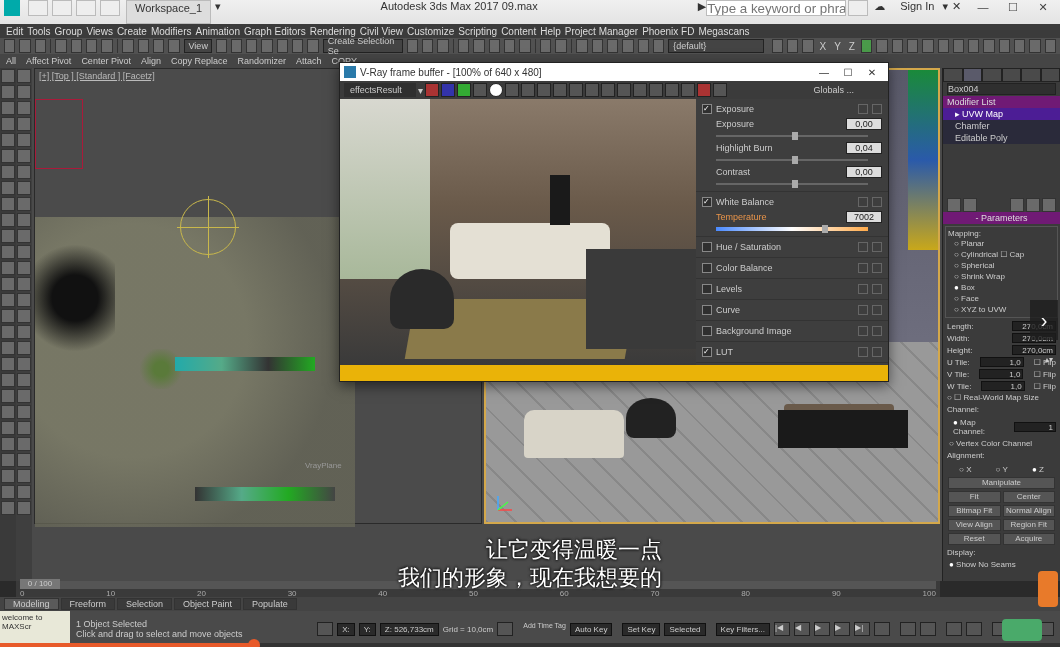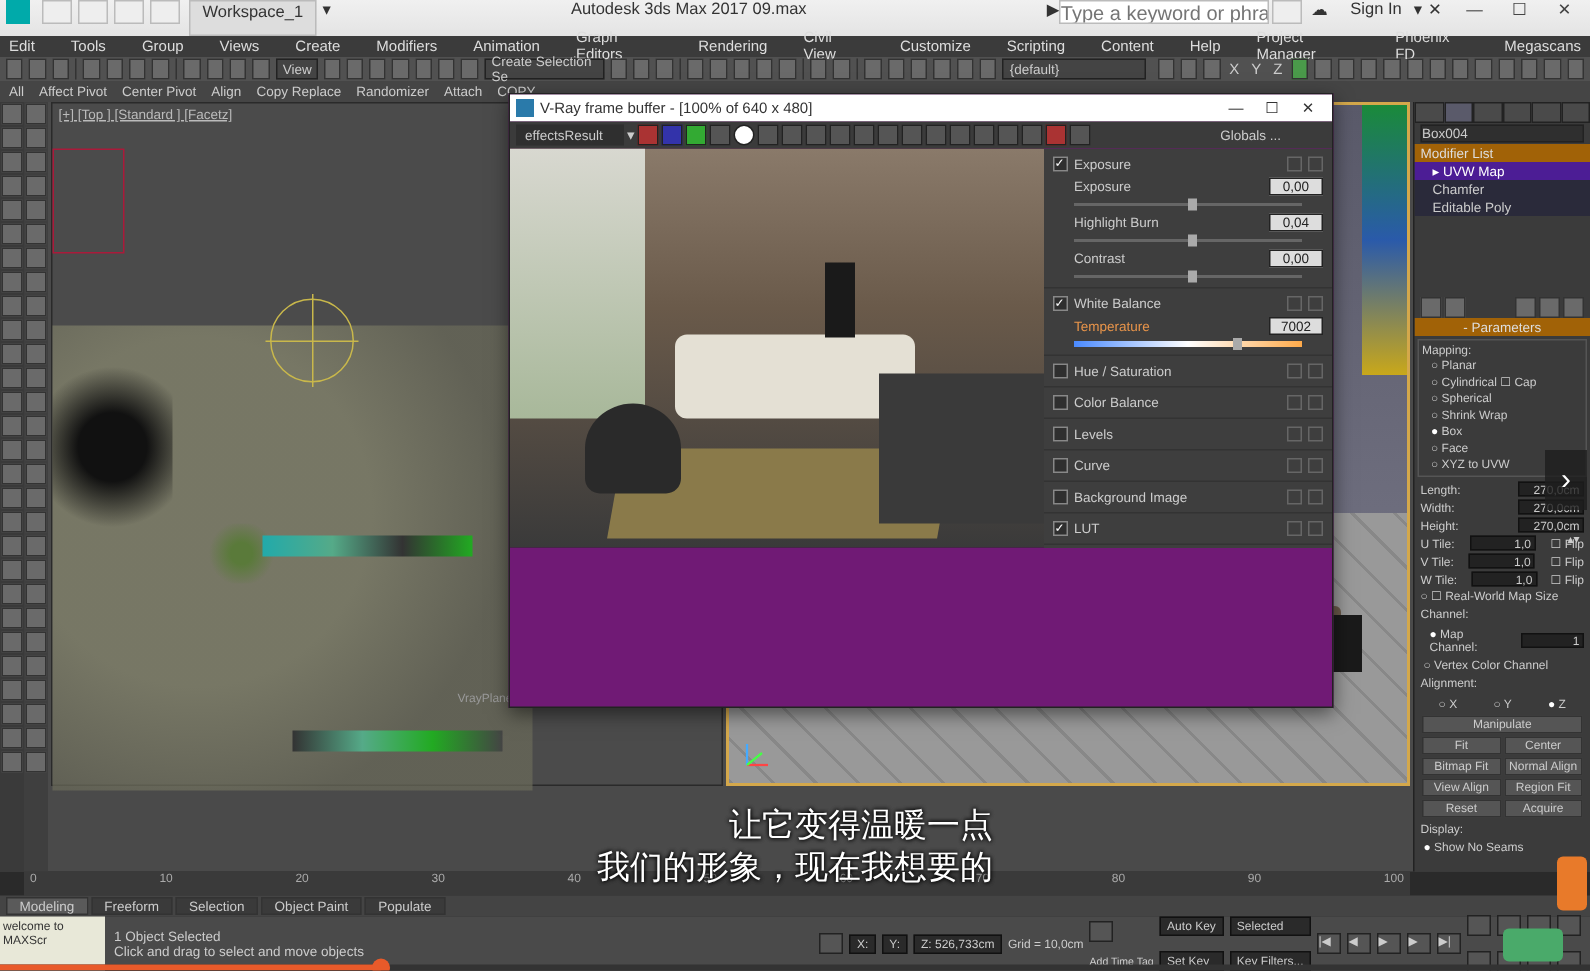--- a/index.html
+++ b/index.html
@@ -11,21 +11,21 @@
 .title-bar .ws { background: #ddd; border: 1px solid #bbb; padding: 1px 8px; margin: 0 4px; }
 .title-bar .center { flex: 1; text-align: center; }
 .title-bar .search { width: 140px; height: 16px; background: #fff; border: 1px solid #bbb; }
 .title-bar .btn { width: 20px; height: 16px; border: 1px solid #bbb; margin: 0 2px; background: #eee; }
 .title-bar .icon { width: 14px; height: 14px; margin: 0 4px; }
 .title-bar .signin { margin: 0 8px; }
 .win-ctrl { display:flex; gap:4px; margin-left:auto; }
 .win-ctrl div { width:26px; height:16px; text-align:center; line-height:14px; color:#444; }
 
 
-.menu-bar { height: 14px; background: #3b3b3b; display: flex; align-items: center; gap: 24px; padding: 0 6px; color: #ddd; font-size: 10px; }
+.menu-bar { height: 14px; background: #3b3b3b; display: flex; align-items: center; gap: 4px; padding: 0 6px; color: #ddd; font-size: 10px; }
 .menu-bar span { cursor: default; }
 
 
 .main-toolbar { height: 16px; background: #515151; display: flex; align-items: center; gap: 4px; padding: 1px 4px; }
 .tb-btn { width: 14px; height: 14px; background: #6a6a6a; border: 1px solid #333; }
 .tb-sep { width: 2px; height: 14px; background: #333; }
 .tb-drop { height: 14px; background: #444; border: 1px solid #222; padding: 0 4px; font-size: 9px; color: #ccc; display:flex; align-items:center; }
 
 
 .sub-toolbar { height: 14px; background: #454545; display: flex; align-items: center; gap: 10px; padding: 0 6px; color: #ccc; font-size: 9px; }
@@ -65,34 +65,34 @@
 .vp-persp .table { position:absolute; right:30px; bottom:74px; width:130px; height:38px; background:#1a1a1a;}
 .vp-persp .axis { position:absolute; left:8px; bottom:8px; width:24px; height:24px; }
 .vp-persp .rightgrad { position:absolute; right:0; top:0; width:30px; height:180px; background: linear-gradient(#1a8a3a,#2a5aaa,#c9a81a);}
 
 
 .right-panel { position: absolute; right: 0; top: 0; bottom: 0; width: 118px; background: #3b3b3b; border-left: 1px solid #222; overflow:hidden; }
 .right-panel .row { display:flex; align-items:center; height:14px; padding:0 4px; }
 .right-panel .tabs { display:flex; height:14px; }
 .right-panel .tabs div { flex:1; height:14px; border:1px solid #222; background:#4a4a4a;}
 .right-panel input, .right-panel select { width: 100%; height:12px; background:#2f2f2f; border:1px solid #222; color:#ccc; font-size:9px;}
-.right-panel .head { background:#a16207; padding:1px 4px; font-size:9px; color:#ddd;}
+.right-panel .head { background:#701a75; padding:1px 4px; font-size:9px; color:#ddd;}
 .right-panel .list { background:#2a2a3a; }
 .right-panel .list div { padding:1px 12px; font-size:9px; }
 .right-panel .list .sel { background:#4c1d95; color:#fff;}
 .right-panel .group { border:1px solid #555; margin:2px; padding:2px;}
 .right-panel .radio { font-size:8px; padding:1px 6px; }
 .right-panel .radio.sel::before { content:"● "; color:#fff;}
 .right-panel .radio::before { content:"○ "; }
 .right-panel .spin { display:flex; align-items:center; font-size:8px; padding:1px 4px; justify-content:space-between;}
 .right-panel .spin .val { width:44px; height:10px; background:#222; border:1px solid #111; text-align:right; padding:0 2px;}
 .right-panel .btn2 { flex:1; height:12px; background:#555; border:1px solid #333; font-size:8px; text-align:center; margin:1px;}
 
 
-.vfb { position: absolute; left: 339px; top: 62px; width: 550px; height: 410px; background: #701a75; border: 1px solid #222; box-shadow: 0 4px 12px rgba(0,0,0,0.5); }
+.vfb { position: absolute; left: 339px; top: 62px; width: 550px; height: 320px; background: #eab308; border: 1px solid #222; box-shadow: 0 4px 12px rgba(0,0,0,0.5); }
 .vfb-title { height: 18px; background: #fff; color: #333; display: flex; align-items: center; padding: 0 4px; font-size: 10px; }
 .vfb-title .vicon { width:12px; height:12px; background:#2a7aaa; margin-right:4px;}
 .vfb-title .spacer { flex:1; }
 .vfb-title .wbtn { width:24px; text-align:center; }
 .vfb-toolbar { height: 18px; background: #3b3b3b; display: flex; align-items: center; padding: 0 4px; gap: 2px; }
 .vfb-toolbar .drop { background:#2f2f2f; height:14px; padding:0 6px; font-size:9px; display:flex; align-items:center; width:72px;}
 .vfb-toolbar .vb { width:14px; height:14px; background:#555; border:1px solid #222;}
 .vfb-toolbar .globals { margin-left:auto; font-size:9px; padding:0 30px;}
 .vfb-body { display:flex; height: 266px; }
 .vfb-render { width: 356px; background: #222; position:relative; overflow:hidden;}
@@ -127,21 +127,21 @@
 .timeline .ticks { display:flex; font-size:8px; color:#aaa; padding:0 4px; justify-content:space-between;}
 .mode-bar { position:absolute; left:0; right:0; bottom:36px; height:14px; background:#444; display:flex; align-items:center; gap:2px; padding:0 4px; font-size:9px;}
 .mode-bar .mb{ padding:0 8px; border:1px solid #333; background:#3a3a3a;}
 .mode-bar .mb.sel{ background:#5a5a5a;}
 .status-bar { position:absolute; left:0; right:0; bottom:0; height:36px; background:#4a4a4a; display:flex; }
 .status-left { width:70px; background:#e8e8d8; color:#333; font-size:8px; padding:2px;}
 .status-mid { flex:1; padding:2px 6px; font-size:9px; color:#ccc; display:flex; flex-direction:column; justify-content:center;}
 .status-right { display:flex; align-items:center; gap:4px; padding:0 6px; font-size:8px;}
 .status-right .coord{ background:#2a2a2a; padding:1px 4px; border:1px solid #111;}
 .status-right .pb { width:16px; height:14px; background:#555; border:1px solid #222;}
-.status-right .column{ display:flex; flex-direction:column; gap:10px;justify-content:flex-end;}
+.status-right .column{ display:flex; flex-direction:row; gap:10px;justify-content:flex-end;}
 
 
 .subs { position:absolute; bottom:54px; left:50%; transform:translateX(-50%); text-align:right; color:#fff; text-shadow:0 0 3px #000, 0 0 3px #000; font-size:22px; font-weight:500; line-height:1.3; pointer-events:none;}
 
 
 .vid-prog { position:absolute; left:0; right:0; bottom:0; height:4px; background:#333;}
 .vid-prog .fill { height:100%; width:24%; background:#e85a2a; position:relative;}
 .vid-prog .knob { position:absolute; right:-6px; top:-4px; width:12px; height:12px; border-radius:50%; background:#e85a2a;}
 
 
@@ -624,20 +624,23 @@
             <span class="ic"></span>
             <span class="ic"></span>
           </div>
         </div>
         <div class="sec"></div>
       </div>
   </div>
 </div>
 
 <div class="timeline">
+  <div class="slider-tl">
+      <div style="position:absolute;left:0;top:-2px;width:40px;height:10px;background:#777;font-size:8px;text-align:center">0 / 100</div>
+    </div>
   <div class="ticks" id="ticks">
       <span>0</span>
       <span>10</span>
       <span>20</span>
       <span>30</span>
       <span>40</span>
       <span>50</span>
       <span>60</span>
       <span>70</span>
       <span>80</span>

